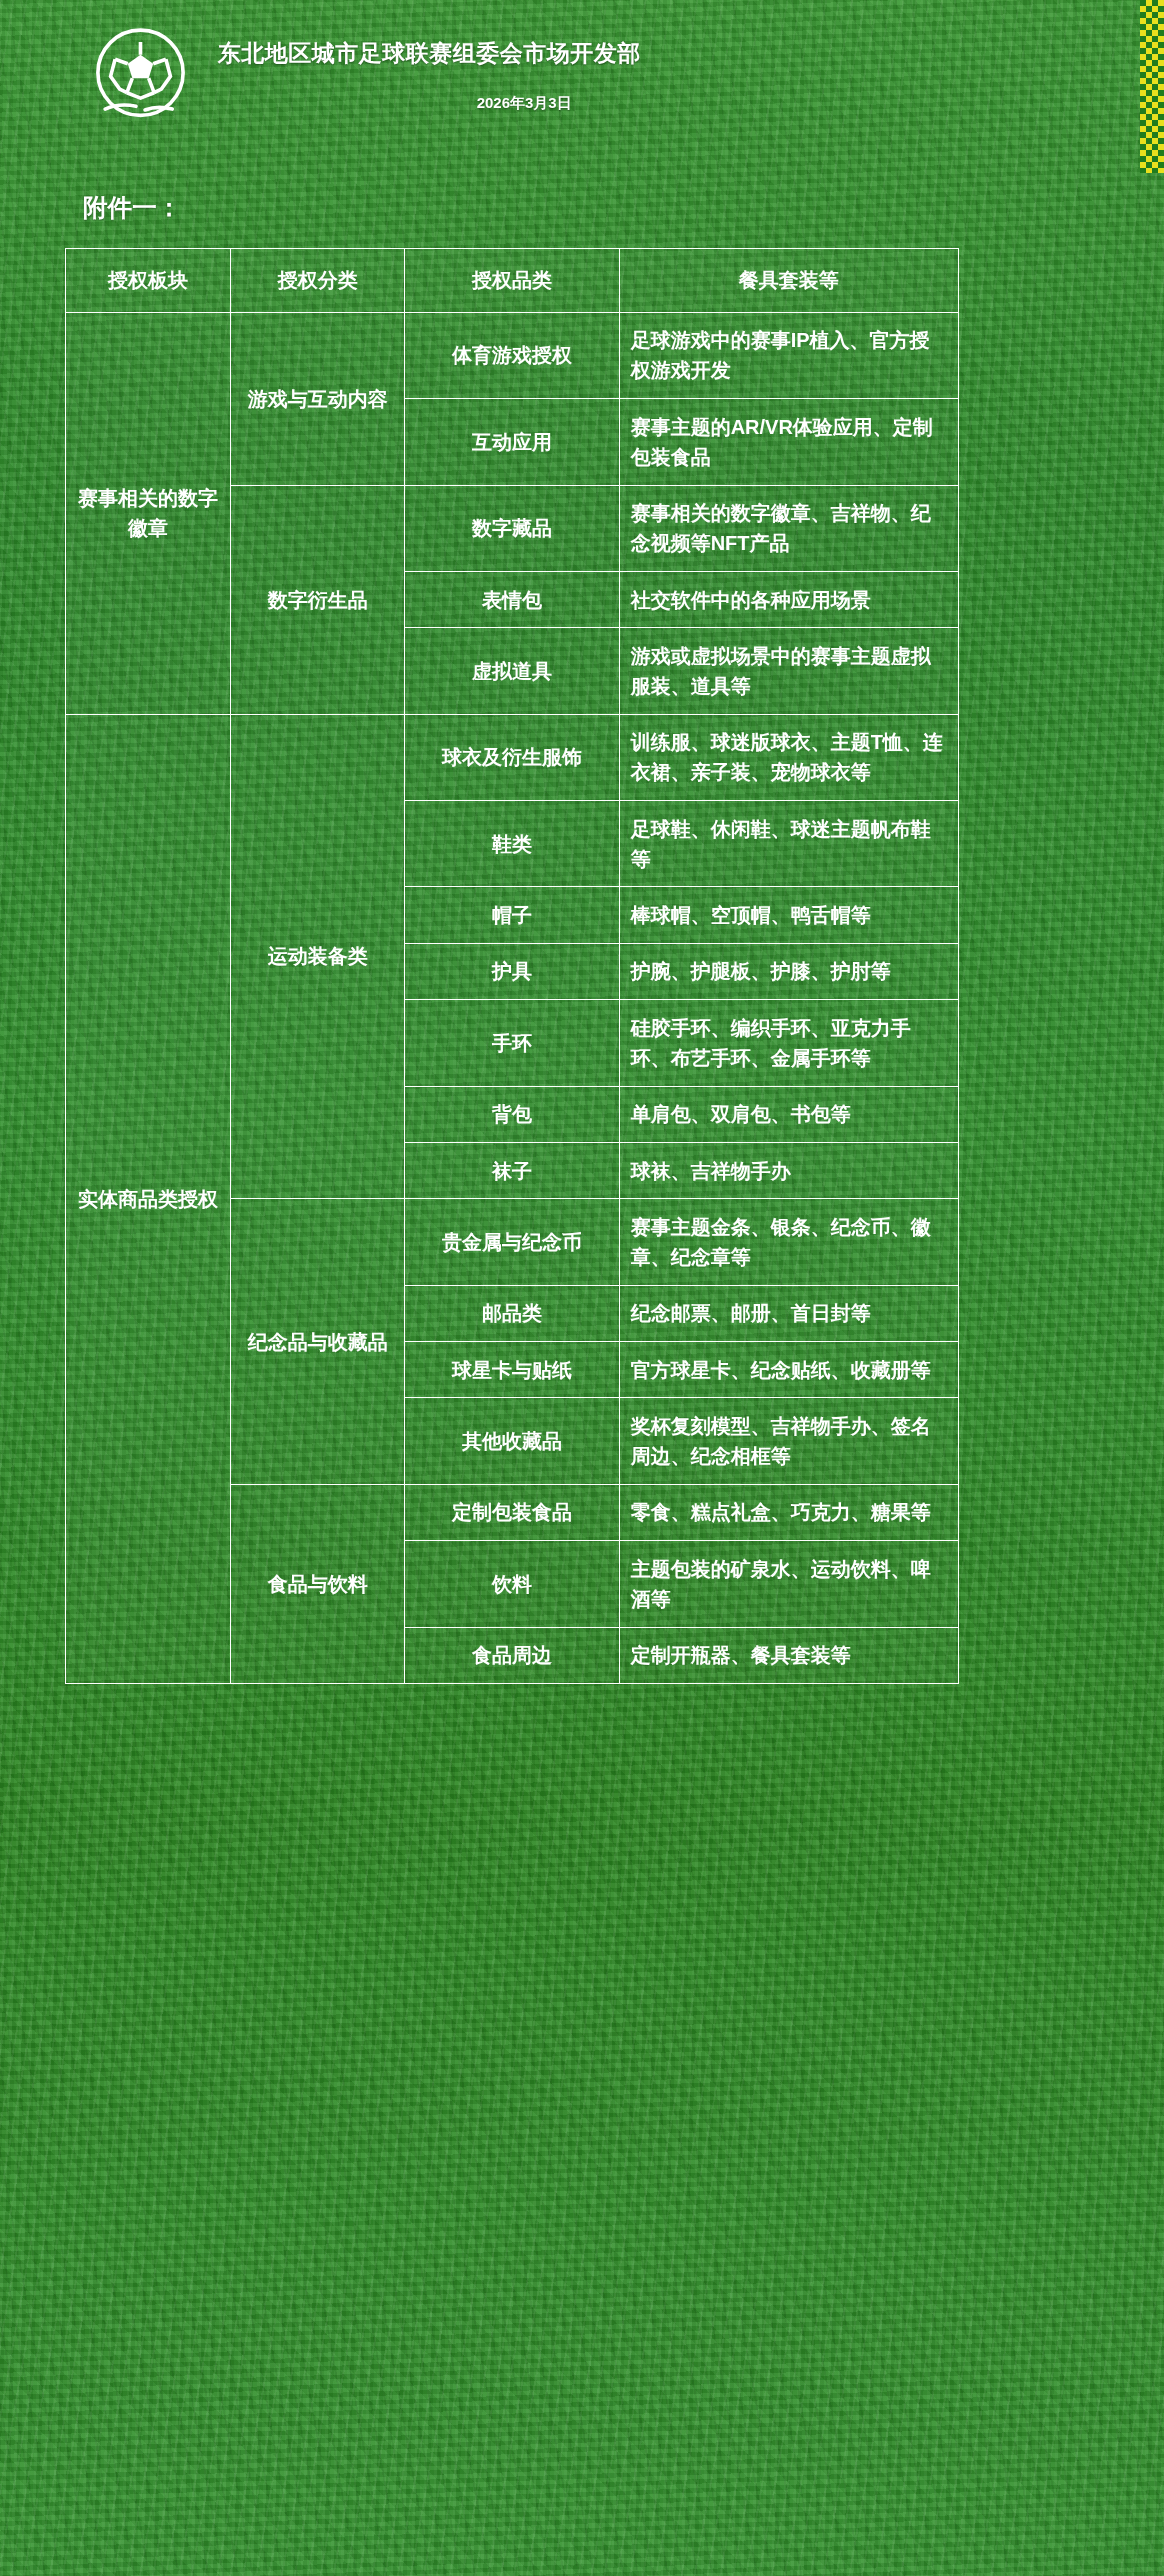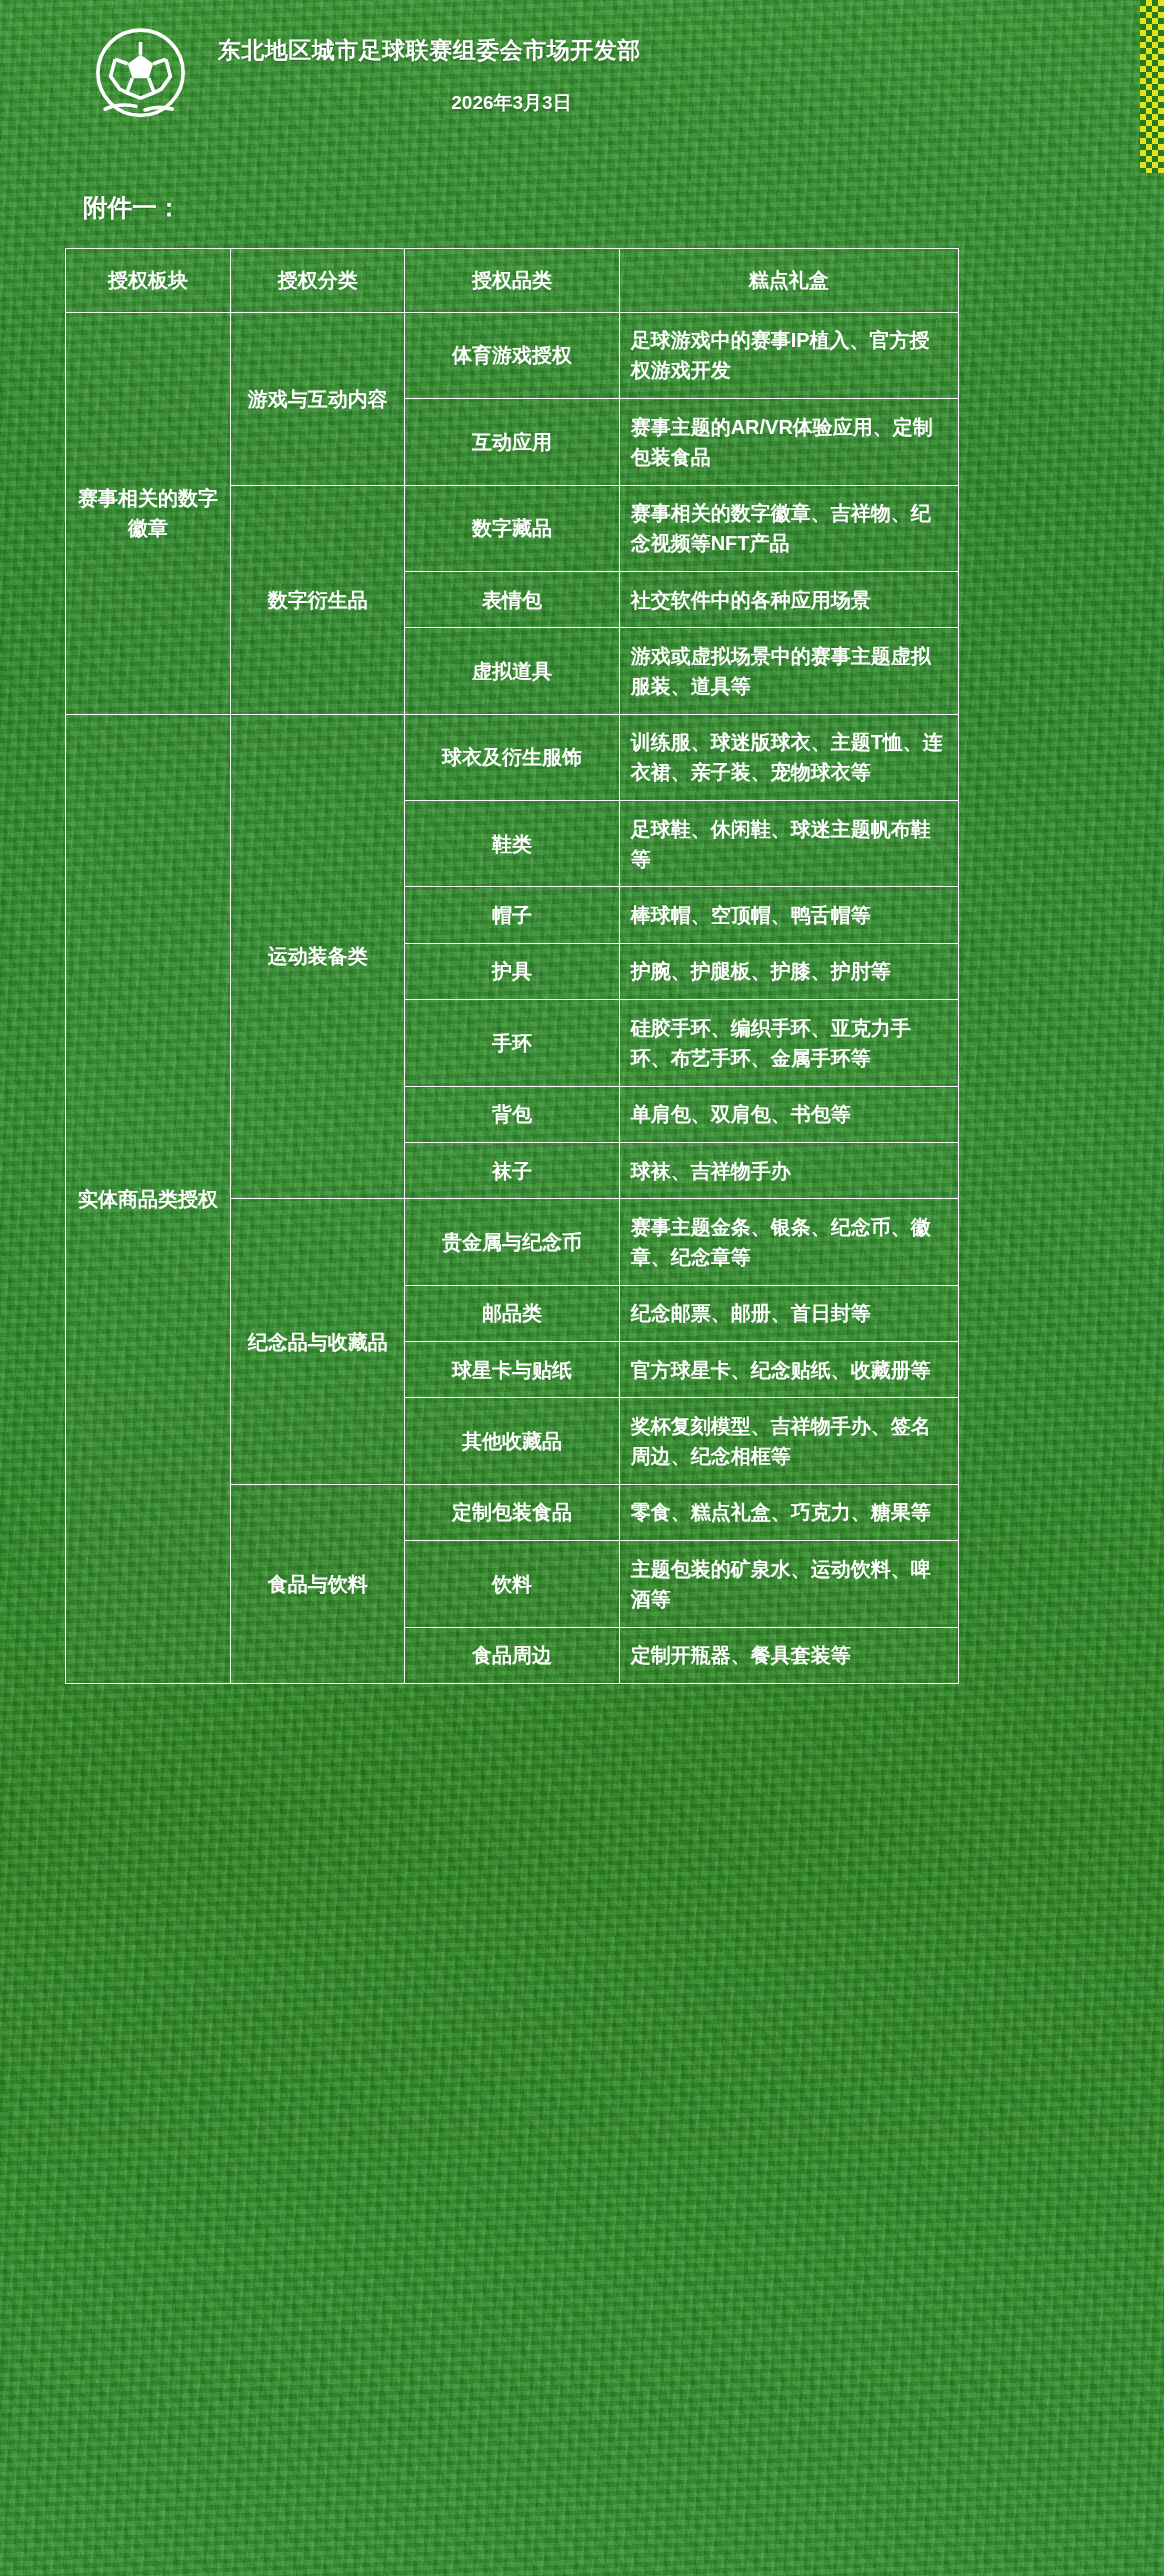--- a/index.html
+++ b/index.html
@@ -44,21 +44,21 @@
     display:flex; align-items:center; gap:16.4px;
     padding:24px 36px 9px 87px;
     height:136px; box-sizing:border-box;
   }
   .ball{
     width:107px;height:107px;flex:0 0 107px;position:relative;
   }
   .ball svg{display:block;width:107px;height:107px;}
   .header-text{color:#ffffff; line-height:1.45; padding-left:7.3px;}
   .org-name{font-size:23px;font-weight:bold;letter-spacing:0.5px;text-shadow:0 0.9px 1.8px rgba(0,0,0,.35);}
-  .org-date{font-size:19px;font-weight:bold;margin-top:22px;text-align:right;padding-right:69px;text-shadow:0 0.9px 1.8px rgba(0,0,0,.35);}
+  .org-date{font-size:15px;font-weight:bold;margin-top:22px;text-align:right;padding-right:69px;text-shadow:0 0.9px 1.8px rgba(0,0,0,.35);}
 
   
   .doc{
     margin:55px 33px 0 65px;
     padding:0 0 36px 0;
     position:relative;
   }
   .attachment{
     color:#ffffff;font-size:24.6px;font-weight:bold;margin:8px 0 24px 18px;
     text-shadow:0 0.9px 1.8px rgba(0,0,0,.35);
@@ -130,21 +130,21 @@
           <col class="c1">
           <col class="c2">
           <col class="c3">
           <col class="c4">
         </colgroup>
       <thead>
         <tr>
           <th>授权板块</th>
           <th>授权分类</th>
           <th>授权品类</th>
-          <th>糕点礼盒</th>
+          <th>餐具套装等</th>
         </tr>
       </thead>
       <tbody id="table-body">
           <tr>
             <td class="center big" rowspan="5">赛事相关的数字徽章</td>
             <td class="center big" rowspan="2">游戏与互动内容</td>
             <td class="center">体育游戏授权</td>
             <td class="left">足球游戏中的赛事IP植入、官方授权游戏开发</td>
           </tr>
           <tr>

